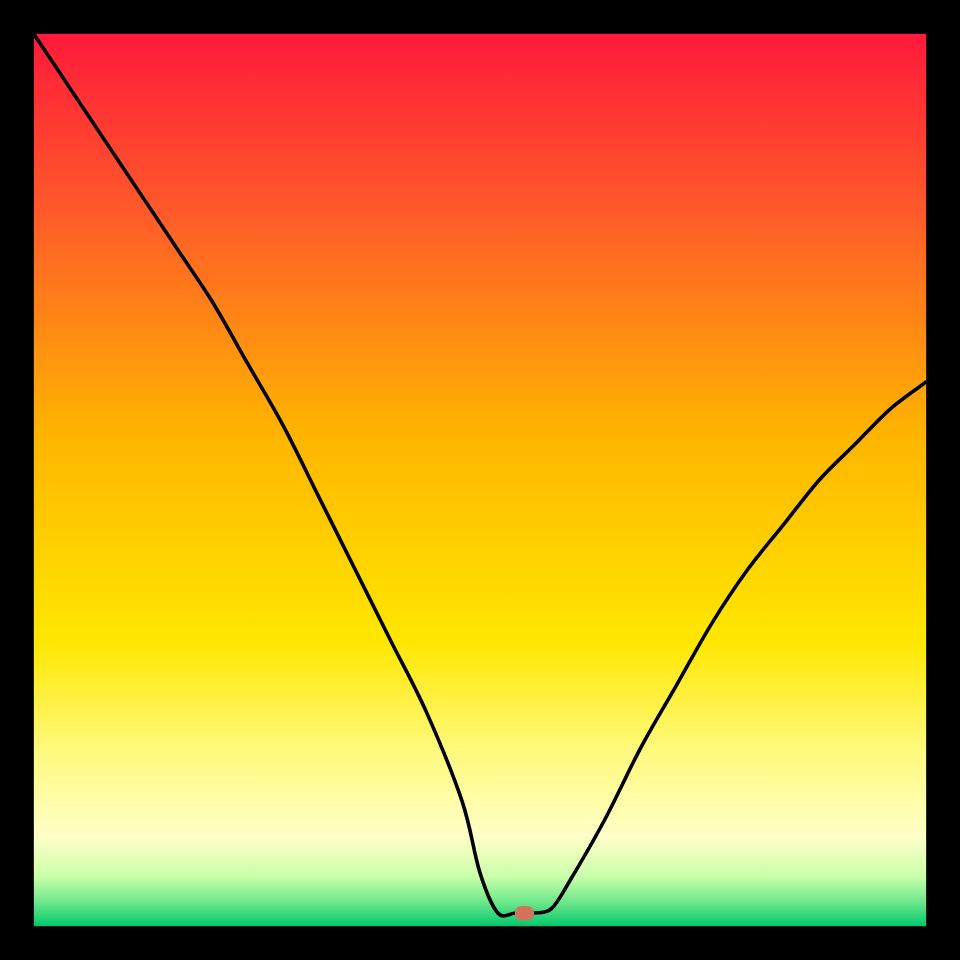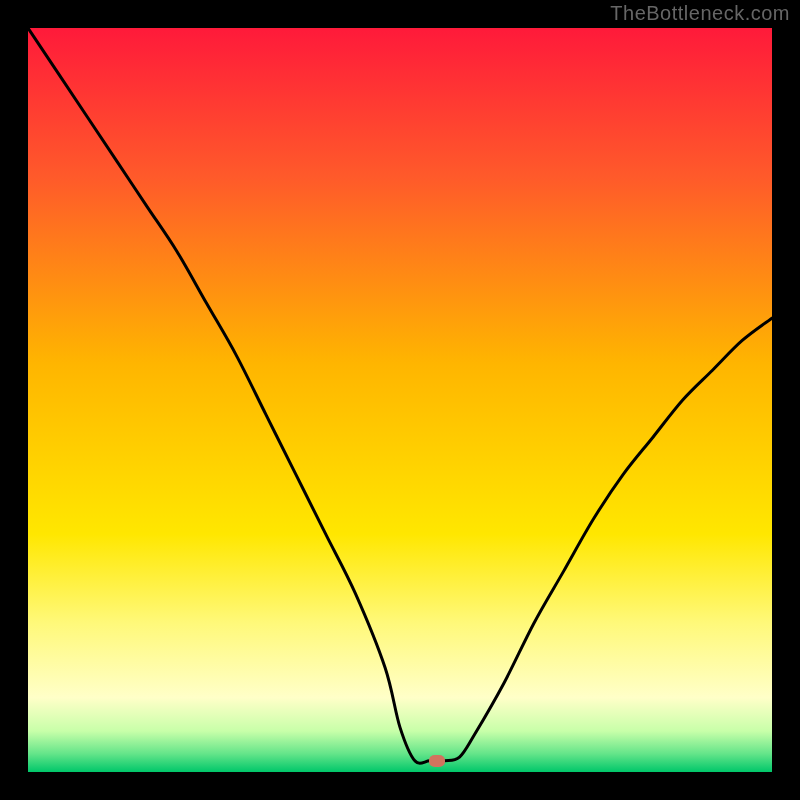--- a/index.html
+++ b/index.html
@@ -47,21 +47,20 @@
     border-radius: 6px / 5px;
     z-index: 3;
     transform: translate(-50%, -50%);
   }
 </style>
 </head>
 <body>
 
 <div class="frame">
 
-  <div class="watermark">TheBottleneck.com</div>
 
   <div class="plot-outer">
     <svg class="plot" viewBox="0 0 744 744" preserveAspectRatio="none">
       <defs>
         <linearGradient id="bg-grad" x1="0" y1="0" x2="0" y2="1">
             <stop offset="0%" stop-color="#ff1a3a"></stop>
             <stop offset="20%" stop-color="#ff5a2a"></stop>
             <stop offset="45%" stop-color="#ffb500"></stop>
             <stop offset="68%" stop-color="#ffe700"></stop>
             <stop offset="80%" stop-color="#fff97a"></stop>

